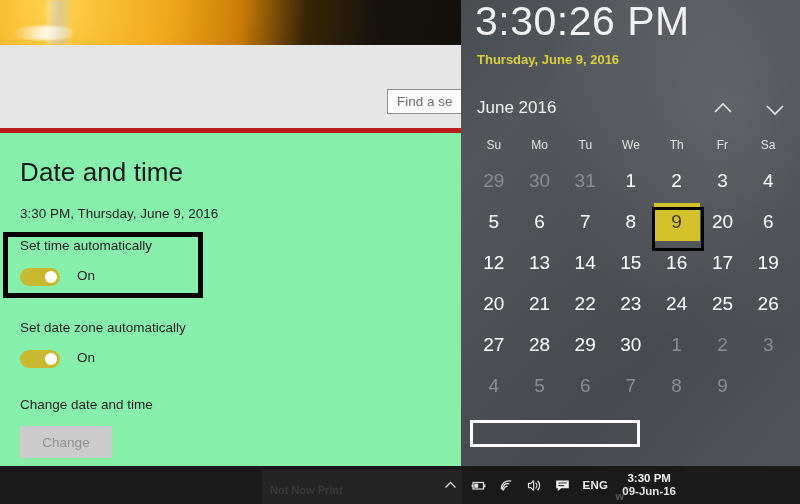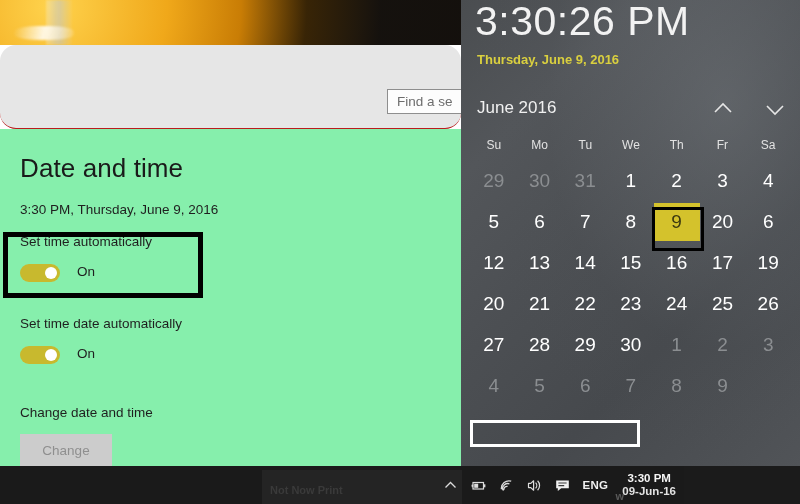--- a/index.html
+++ b/index.html
@@ -28,22 +28,21 @@
     filter:blur(1px);
   }
 
   
   #settings-window{
     position:absolute;left:0;top:45px;width:461px;height:421px;
     background:#ffffff;overflow:hidden;
   }
   #settings-header{
     position:relative;width:461px;height:83px;background:#e6e6e6;
-    border-bottom:1px solid #b91c1c;
-    border-radius:16px;
+    border-bottom:5px solid #b91c1c;
   }
   #search-box{
     position:absolute;left:387px;top:44px;width:110px;height:25px;
     background:#fdfdfd;border:1px solid #8e8e8e;
     box-sizing:border-box;
     display:flex;align-items:center;
   }
   #search-box .ph{
     padding-left:9px;font-size:13.5px;color:#6d6d6d;white-space:nowrap;
     font-family:"Liberation Sans", sans-serif;
@@ -73,21 +72,21 @@
 
   
   #annot-set-time{
     position:absolute;left:3px;top:232px;width:200px;height:66px;
     border:5px solid #000000;box-sizing:border-box;pointer-events:none;
   }
 
   #group-set-tz{position:absolute;left:20px;top:187px;}
   #group-set-tz .toggle-row{margin-top:15px;}
 
-  #group-change{position:absolute;left:20px;top:276px;}
+  #group-change{position:absolute;left:20px;top:264px;}
   #change-button{
     margin-top:14px;width:90px;height:30px;background:#cccccc;
     border:1px solid #cccccc;color:#8f8f8f;font-size:13.5px;
     font-family:"Liberation Sans", sans-serif;
     display:flex;align-items:center;justify-content:center;
   }
 
   
   #clock-flyout{
     position:absolute;left:461px;top:0;width:339px;height:466px;
@@ -196,21 +195,21 @@
       <div class="setting-label">Set time automatically</div>
       <div class="toggle-row">
         <div class="toggle">
           <div class="knob"></div>
         </div>
         <span class="toggle-state">On</span>
       </div>
     </div>
 
     <div id="group-set-tz">
-      <div class="setting-label">Set time date automatically</div>
+      <div class="setting-label">Set date zone automatically</div>
       <div class="toggle-row">
         <div class="toggle">
           <div class="knob"></div>
         </div>
         <span class="toggle-state">On</span>
       </div>
     </div>
 
     <div id="group-change">
       <div class="setting-label">Change date and time</div>

